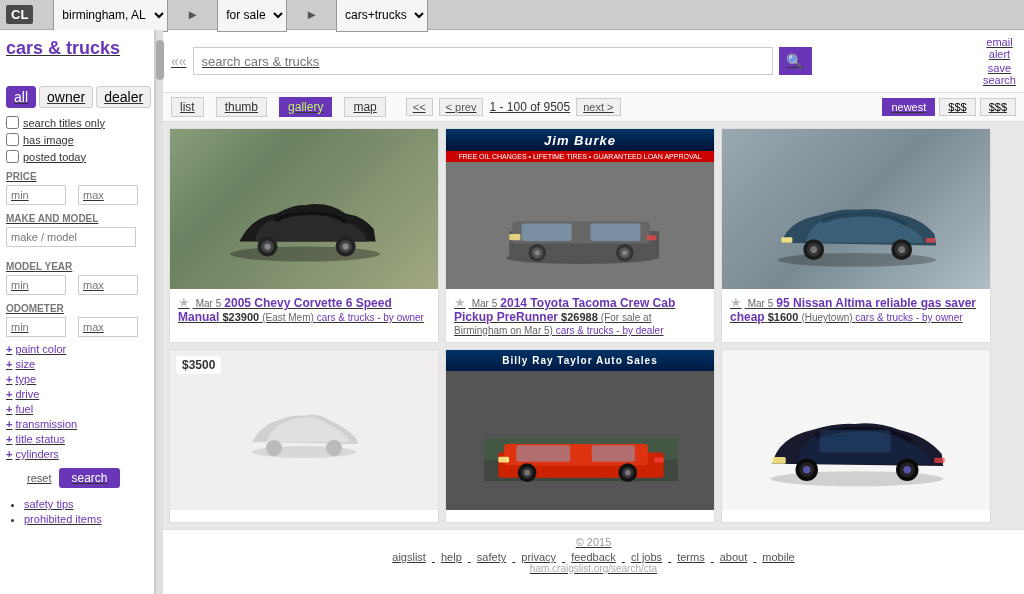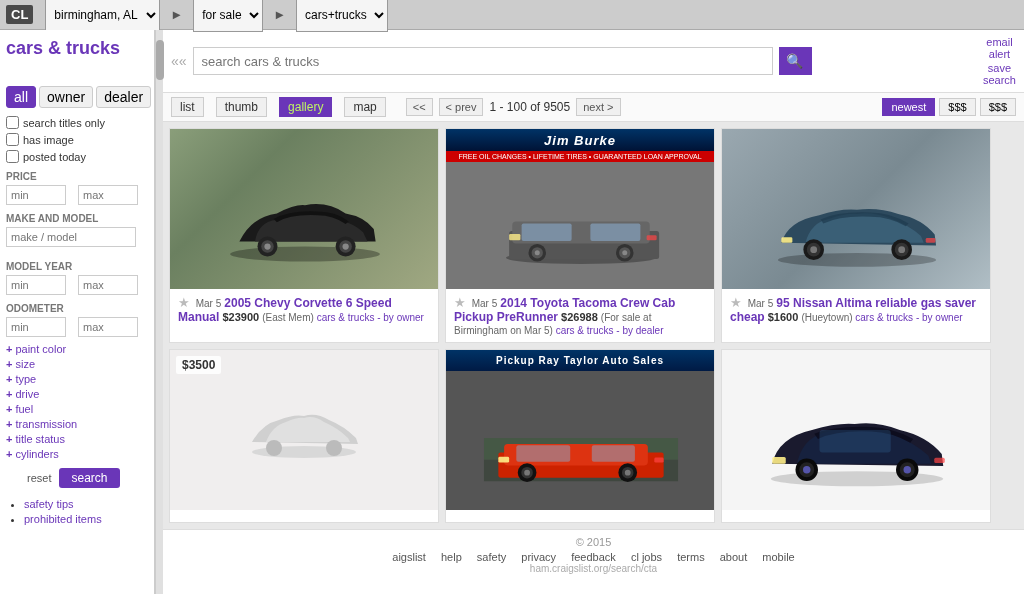--- a/index.html
+++ b/index.html
@@ -5,21 +5,21 @@
     * { box-sizing: border-box; margin: 0; padding: 0; }
     body { font-family: Arial, sans-serif; font-size: 12px; background: #fff; color: #333; overflow-x: hidden; }
     a { color: #6a36b8; text-decoration: none; }
 
     
     #topbar {
       background: #ccc;
       display: flex;
       align-items: center;
       padding: 4px 6px;
-      gap: 8px;
+      gap: 16px;
       border-bottom: 1px solid #aaa;
       height: 30px;
     }
     #topbar .cl-logo {
       background: #4a4a4a;
       color: #fff;
       font-weight: bold;
       font-size: 13px;
       padding: 2px 5px;
       border-radius: 2px;
@@ -31,20 +31,21 @@
       border: 1px solid #999;
       background: #f5f5f5;
       height: 34px;
     }
     #topbar .arrow { color: #555; font-size: 13px; margin: 0 2px; }
 
     
     #main-layout {
       display: flex;
       height: calc(594px - 30px);
+      text-decoration: underline;
     }
 
     
     #sidebar {
       width: 155px;
       min-width: 155px;
       border-right: 1px solid #ccc;
       padding: 8px 6px;
       overflow-y: auto;
       background: #fff;
@@ -603,21 +604,21 @@
           </svg>
         </div>
         <div class="listing-info">
           
         </div>
       </div>
 
       <div class="listing-card">
         <div class="price-badge">$29000</div>
         <div style="width:100%;height:160px;background:#555;position:relative;overflow:hidden;">
-          <div class="brt-banner" style="position:absolute;top:0;left:0;right:0;font-size:10px;padding:5px;">Pickup Ray Taylor Auto Sales</div>
+          <div class="brt-banner" style="position:absolute;top:0;left:0;right:0;font-size:10px;padding:5px;">Billy Ray Taylor Auto Sales</div>
           <svg viewBox="0 0 270 160" style="position:absolute;bottom:0;left:0;width:270px;height:115px;">
             <rect x="0" y="60" width="270" height="30" fill="#3a5a3a" opacity="0.6"></rect>
             <rect x="0" y="90" width="270" height="30" fill="#2a3a2a" opacity="0.5"></rect>
             <rect x="20" y="80" width="230" height="35" rx="3" fill="#cc2200"></rect>
             <rect x="28" y="68" width="200" height="30" rx="5" fill="#dd3311"></rect>
             <rect x="45" y="70" width="75" height="23" rx="3" fill="#88aacc" opacity="0.5"></rect>
             <rect x="150" y="70" width="60" height="23" rx="3" fill="#88aacc" opacity="0.5"></rect>
             <circle cx="60" cy="108" r="13" fill="#111"></circle>
               <circle cx="60" cy="108" r="8" fill="#333"></circle>
               <circle cx="60" cy="108" r="4" fill="#777"></circle>

